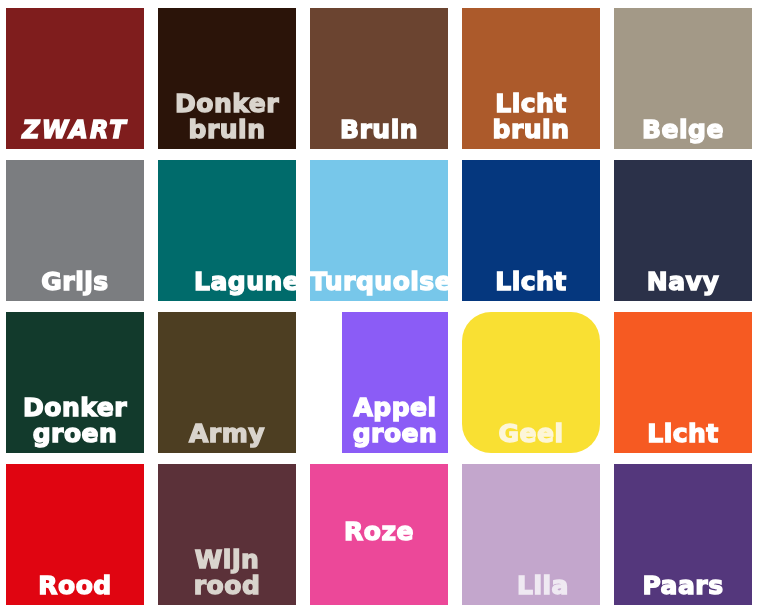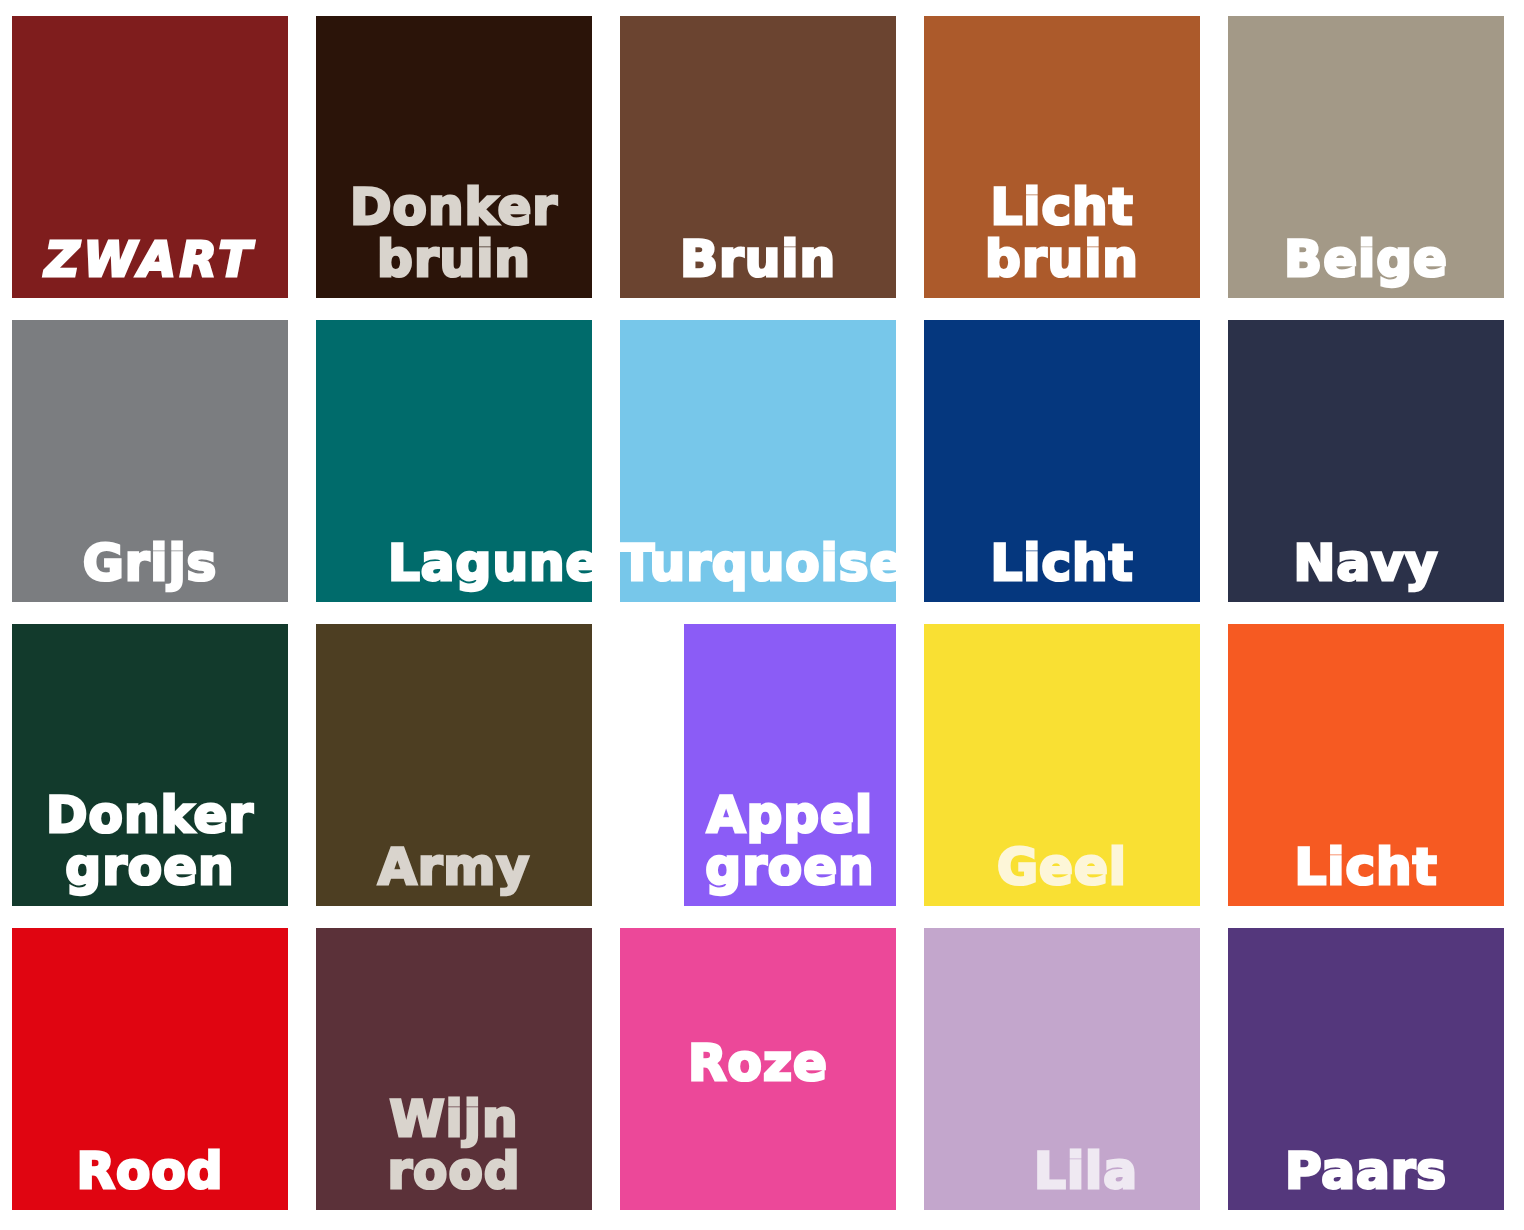--- a/index.html
+++ b/index.html
@@ -114,21 +114,21 @@
     </div>
     <div class="swatch" data-name="swatch-donker-groen" style="background: rgb(18, 58, 44);">
       <span class="swatch-label outline-white" data-name="swatch-label-donker-groen" style="color: rgb(255, 255, 255);"><span class="label-line" data-name="swatch-label-line">Donker</span><span class="label-line" data-name="swatch-label-line">groen</span></span>
     </div>
     <div class="swatch" data-name="swatch-army" style="background: rgb(77, 62, 34);">
       <span class="swatch-label outline-silver" data-name="swatch-label-army" style="color: rgb(217, 212, 205);"><span class="label-line" data-name="swatch-label-line">Army</span></span>
     </div>
     <div class="swatch" data-name="swatch-appel-groen" style="background: #8b5cf6; margin-left: 32px;">
       <span class="swatch-label outline-white" data-name="swatch-label-appel-groen" style="color: rgb(255, 255, 255);"><span class="label-line" data-name="swatch-label-line">Appel</span><span class="label-line" data-name="swatch-label-line">groen</span></span>
     </div>
-    <div class="swatch" data-name="swatch-geel" style="background: rgb(249, 224, 51);">
+    <div class="swatch" data-name="swatch-geel" style="background: rgb(249, 224, 51); border-radius: 29px;">
       <span class="swatch-label outline-cream" data-name="swatch-label-geel" style="color: rgb(253, 246, 216);"><span class="label-line" data-name="swatch-label-line">Geel</span></span>
     </div>
     <div class="swatch" data-name="swatch-oranje" style="background: rgb(246, 90, 34);">
       <span class="swatch-label outline-white" data-name="swatch-label-oranje" style="color: rgb(255, 255, 255);"><span class="label-line" data-name="swatch-label-line">Licht</span></span>
     </div>
     <div class="swatch" data-name="swatch-rood" style="background: rgb(224, 5, 17);">
       <span class="swatch-label outline-white" data-name="swatch-label-rood" style="color: rgb(255, 255, 255);"><span class="label-line" data-name="swatch-label-line">Rood</span></span>
     </div>
     <div class="swatch" data-name="swatch-wijn-rood" style="background: rgb(91, 49, 57);">
       <span class="swatch-label outline-silver" data-name="swatch-label-wijn-rood" style="color: rgb(217, 212, 205);"><span class="label-line" data-name="swatch-label-line">Wijn</span><span class="label-line" data-name="swatch-label-line">rood</span></span>

